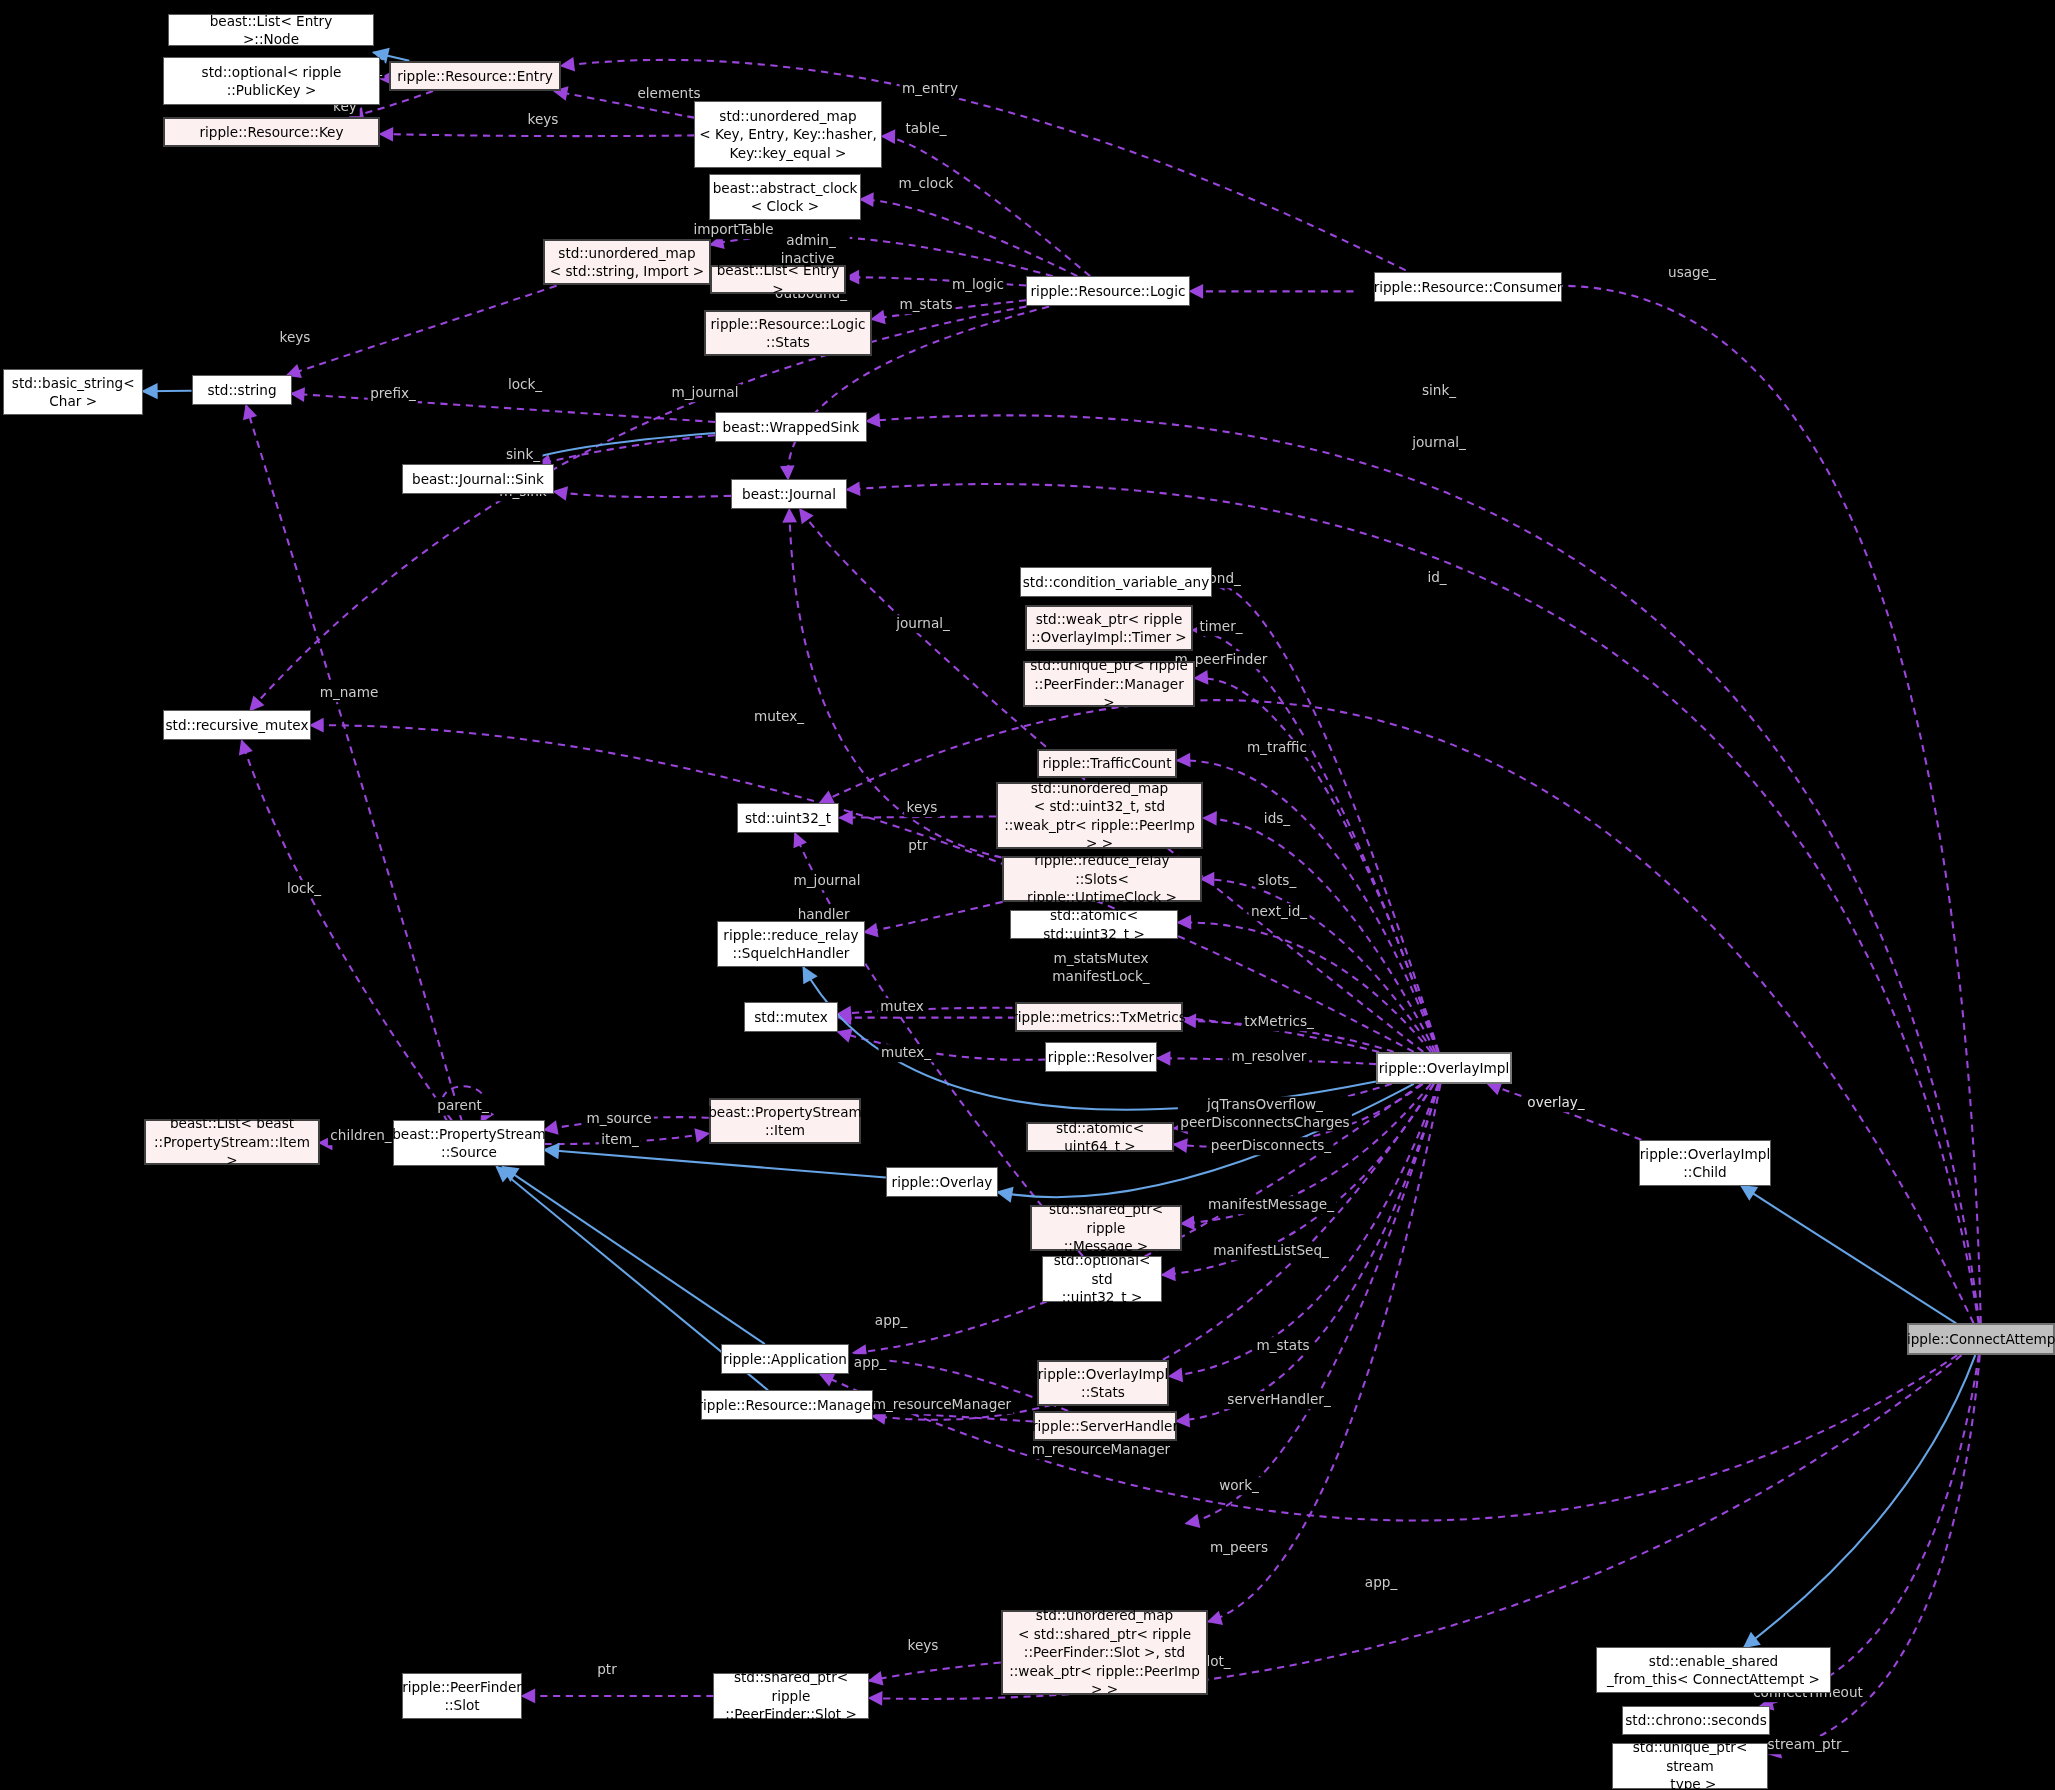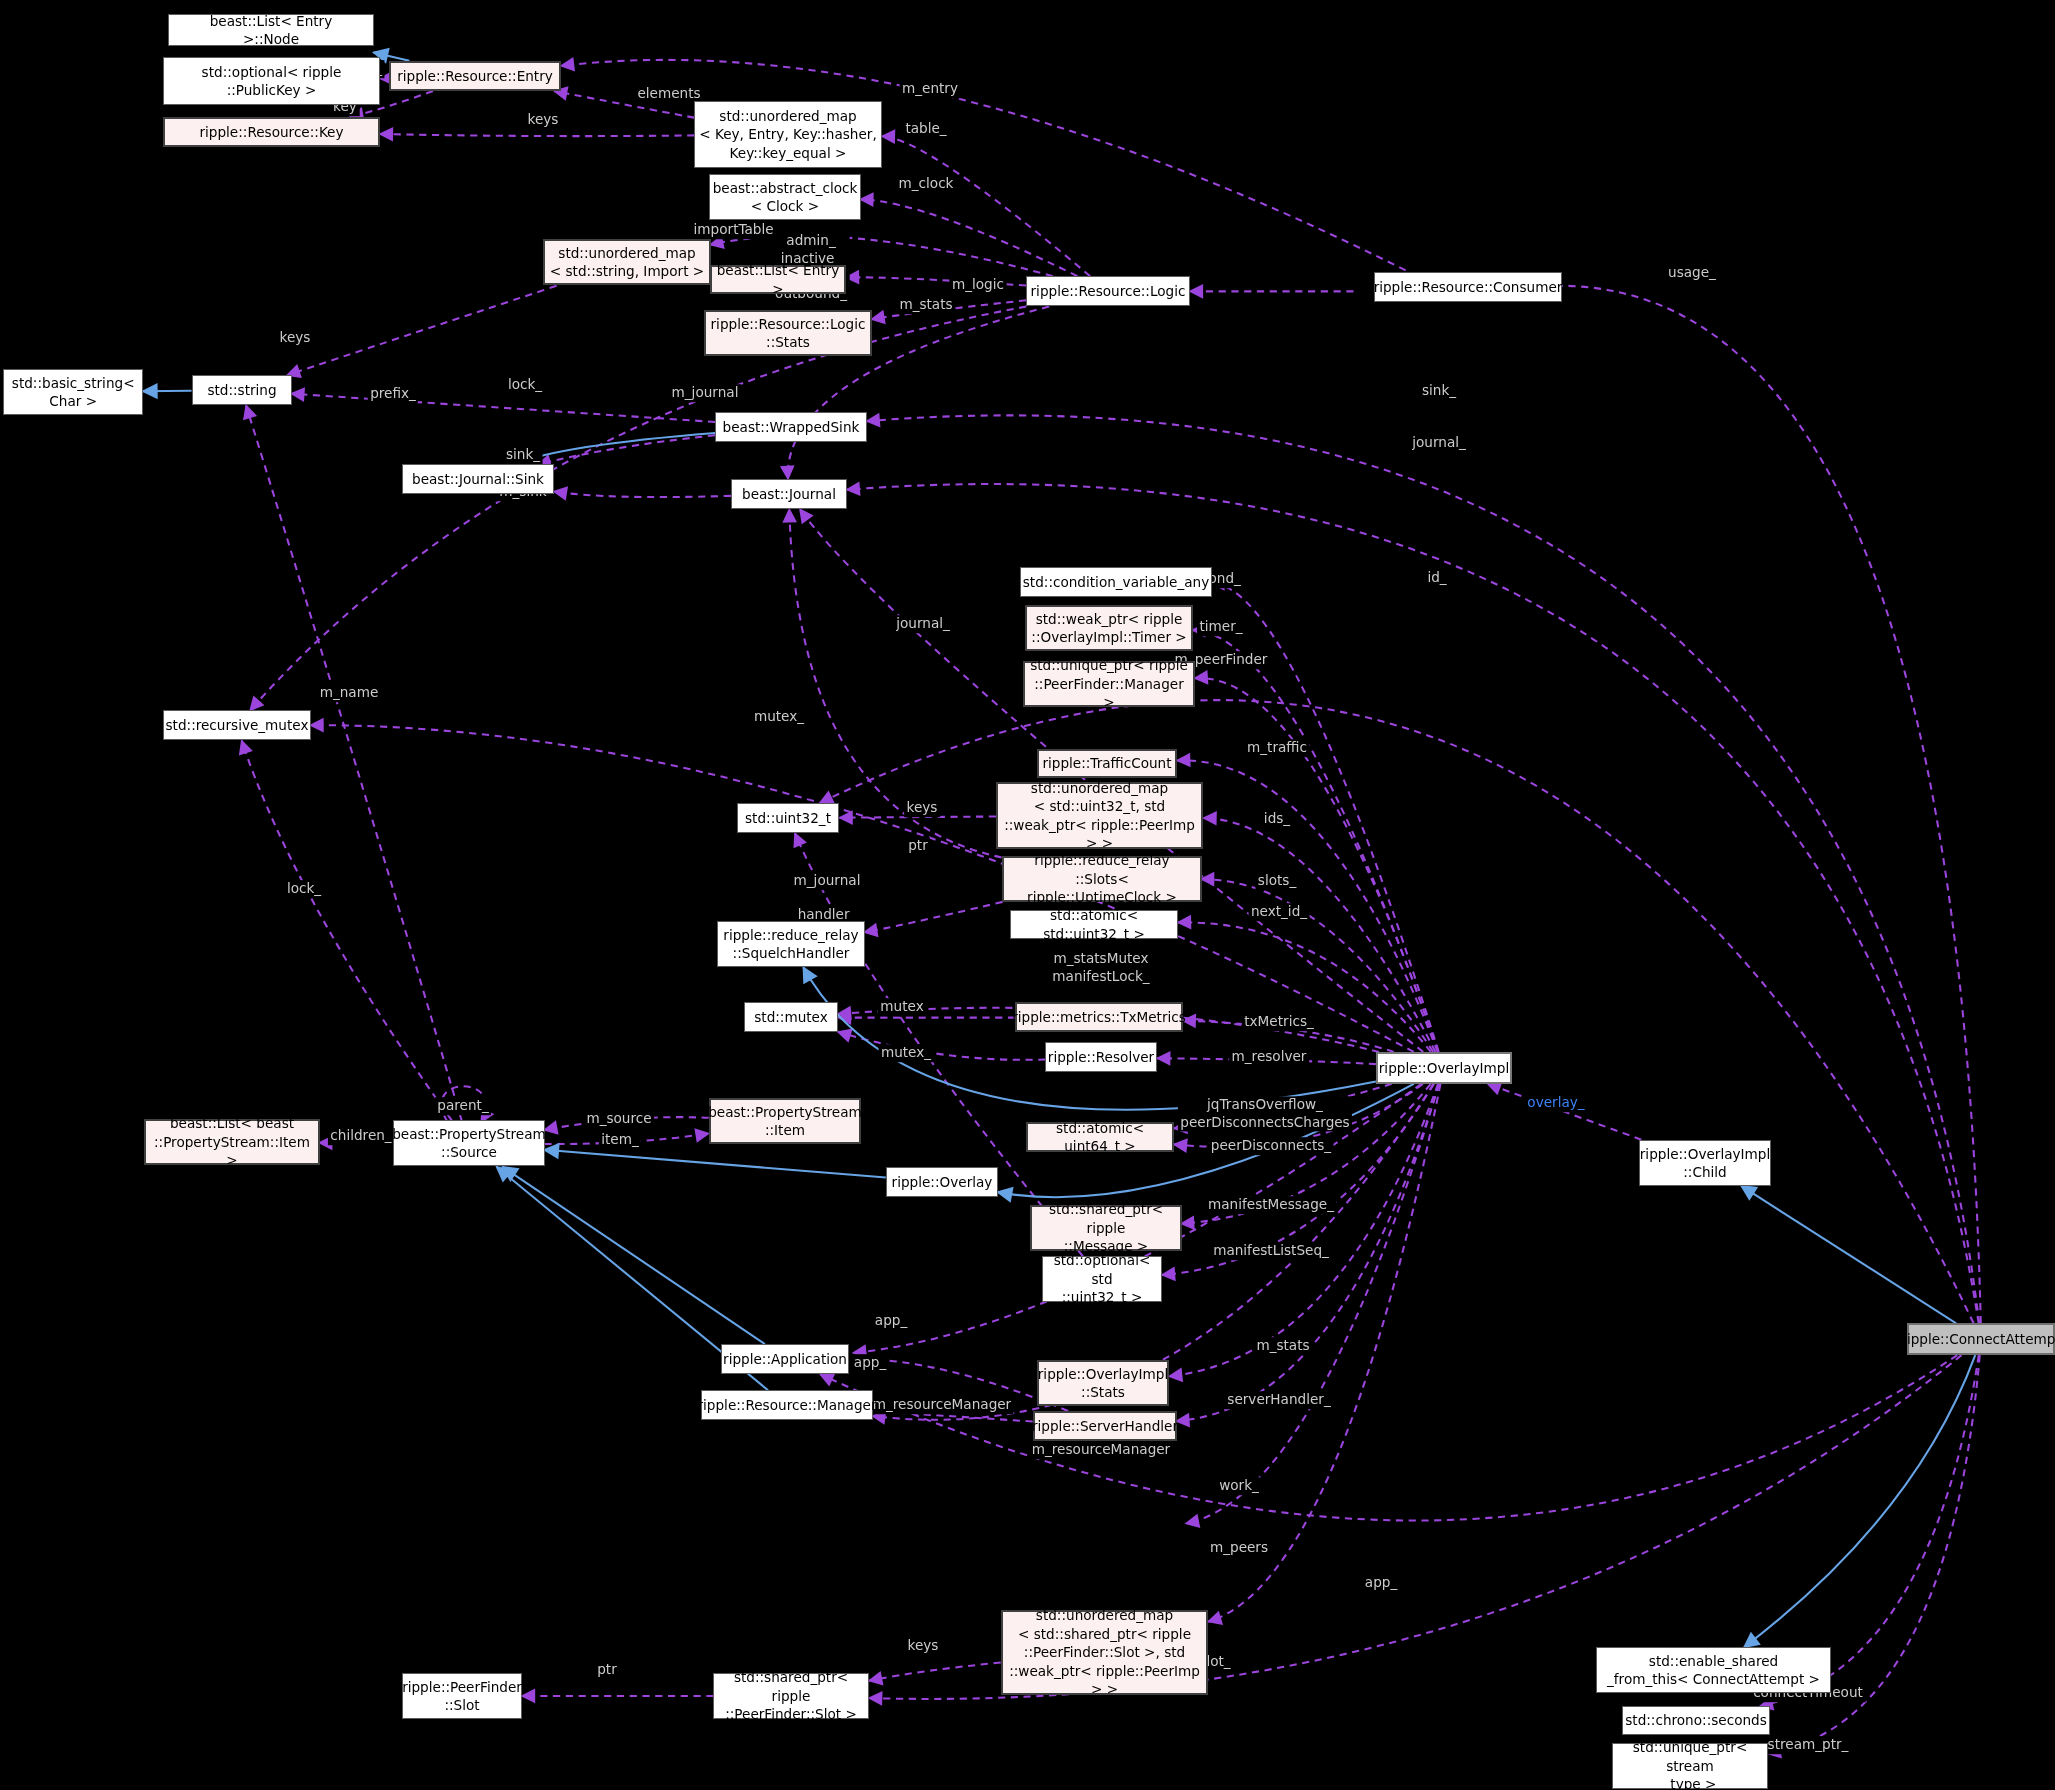--- a/index.html
+++ b/index.html
@@ -218,21 +218,21 @@
     <div class="edge-label" style="left: 918px; top: 846px; color: rgb(204, 204, 204);">ptr</div>
     <div class="edge-label" style="left: 1277px; top: 881px; color: rgb(204, 204, 204);">slots_</div>
     <div class="edge-label" style="left: 1279px; top: 912px; color: rgb(204, 204, 204);">next_id_</div>
     <div class="edge-label" style="left: 827px; top: 915px; color: rgb(204, 204, 204);">handler_</div>
     <div class="edge-label" style="left: 1101px; top: 968px; color: rgb(204, 204, 204);">m_statsMutex
 manifestLock_</div>
     <div class="edge-label" style="left: 902px; top: 1007px; color: rgb(204, 204, 204);">mutex</div>
     <div class="edge-label" style="left: 906px; top: 1053px; color: rgb(204, 204, 204);">mutex_</div>
     <div class="edge-label" style="left: 1279px; top: 1022px; color: rgb(204, 204, 204);">txMetrics_</div>
     <div class="edge-label" style="left: 1269px; top: 1057px; color: rgb(204, 204, 204);">m_resolver</div>
-    <div class="edge-label" style="left: 1556px; top: 1103px; color: #3b82f6; text-align: center;">overlay_</div>
+    <div class="edge-label" style="left: 1556px; top: 1103px; color: #e5e5e5; text-align: center;">overlay_</div>
     <div class="edge-label" style="left: 463px; top: 1106px; color: rgb(204, 204, 204);">parent_</div>
     <div class="edge-label" style="left: 619px; top: 1119px; color: rgb(204, 204, 204);">m_source</div>
     <div class="edge-label" style="left: 620px; top: 1140px; color: rgb(204, 204, 204);">item_</div>
     <div class="edge-label" style="left: 361px; top: 1136px; color: rgb(204, 204, 204);">children_</div>
     <div class="edge-label" style="left: 1265px; top: 1114px; color: rgb(204, 204, 204);">jqTransOverflow_
 peerDisconnectsCharges</div>
     <div class="edge-label" style="left: 1271px; top: 1146px; color: rgb(204, 204, 204);">peerDisconnects_</div>
     <div class="edge-label" style="left: 1271px; top: 1205px; color: rgb(204, 204, 204);">manifestMessage_</div>
     <div class="edge-label" style="left: 1271px; top: 1251px; color: rgb(204, 204, 204);">manifestListSeq_</div>
     <div class="edge-label" style="left: 891px; top: 1321px; color: rgb(204, 204, 204);">app_</div>

